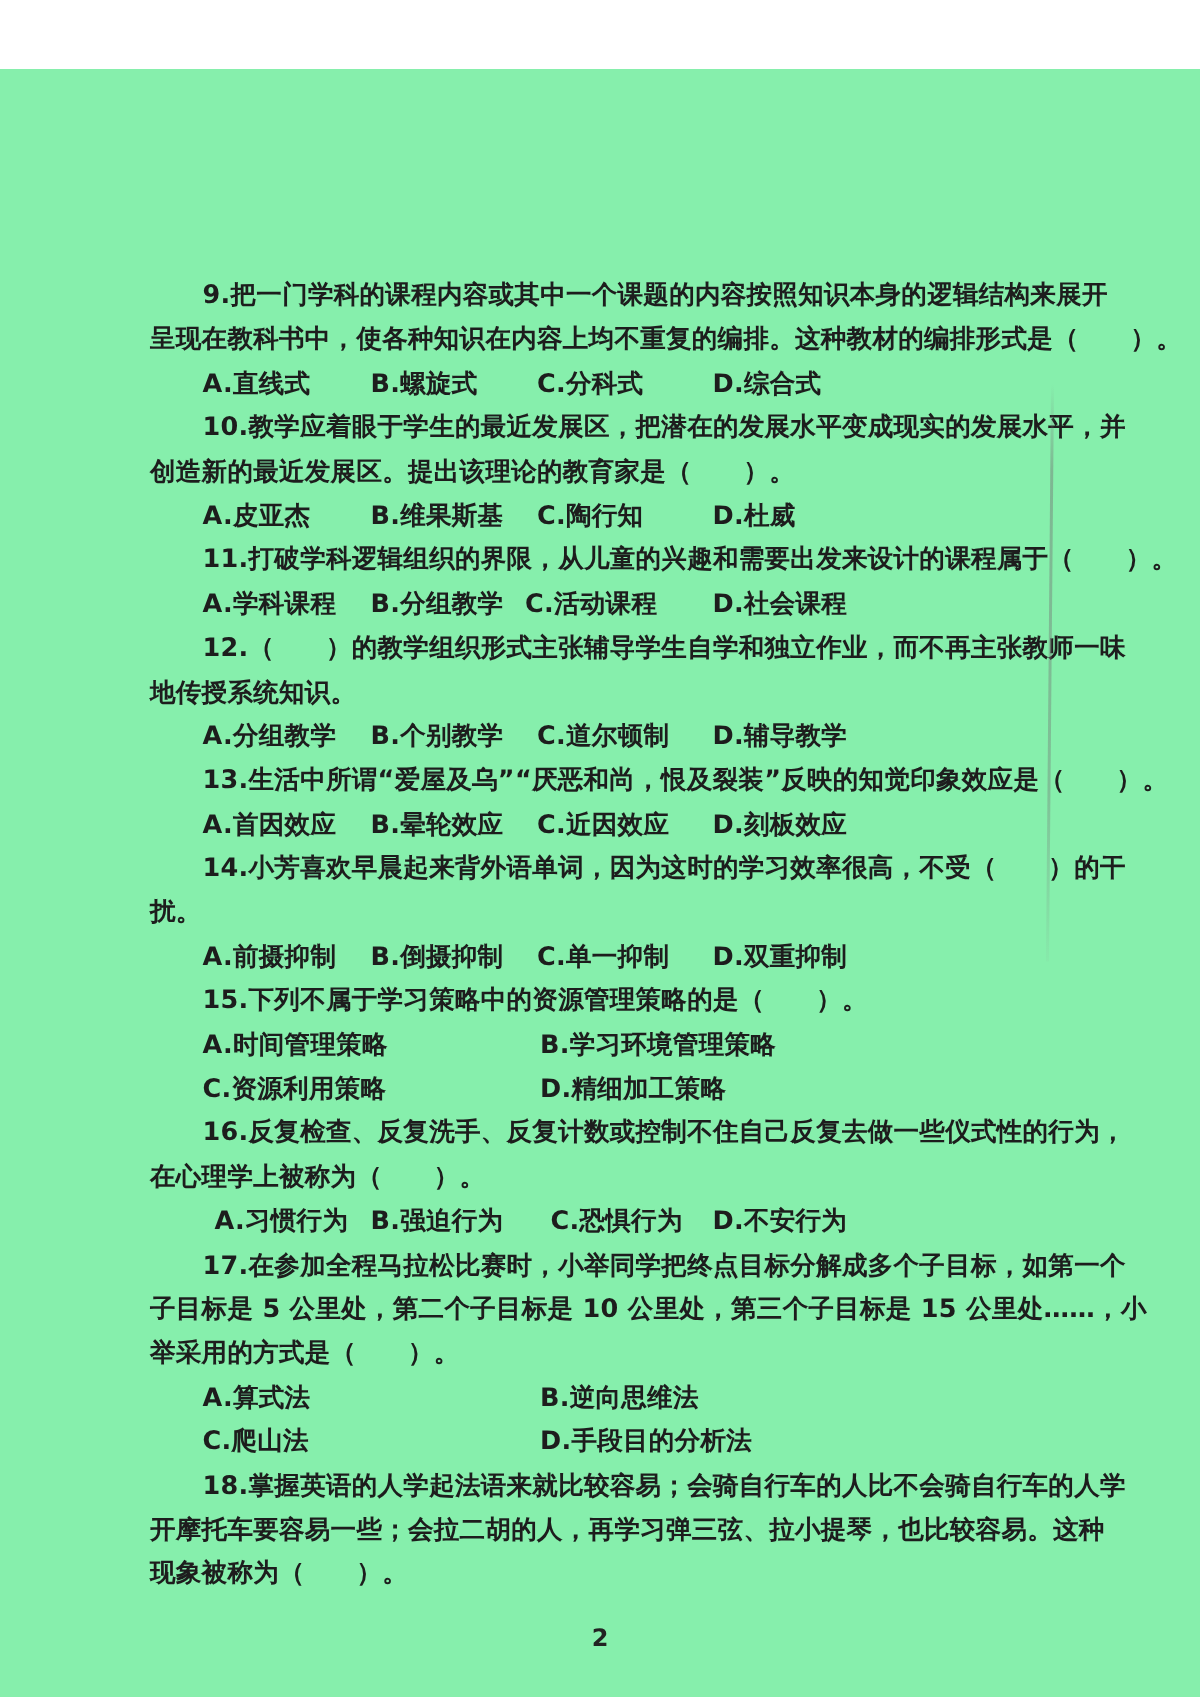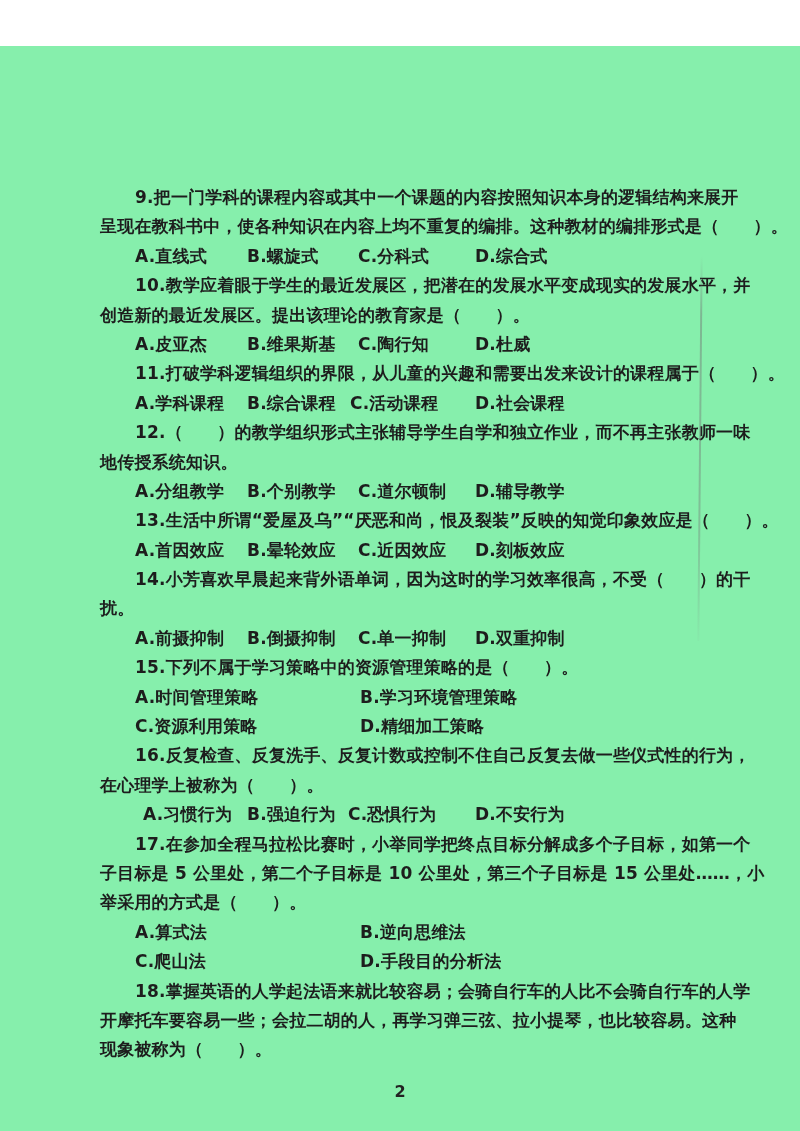--- a/index.html
+++ b/index.html
@@ -90,21 +90,21 @@
           <span class="opt" style="left: 35px;">A.皮亚杰</span>
           <span class="opt" style="left: 147px;">B.维果斯基</span>
           <span class="opt" style="left: 258px;">C.陶行知</span>
           <span class="opt" style="left: 375px;">D.杜威</span>
         </div>
       </section>
       <section class="question">
         <div class="line stem first">11.打破学科逻辑组织的界限，从儿童的兴趣和需要出发来设计的课程属于（　　）。</div>
         <div class="line options-row">
           <span class="opt" style="left: 35px;">A.学科课程</span>
-          <span class="opt" style="left: 147px;">B.综合课程</span>
+          <span class="opt" style="left: 147px;">B.分组教学</span>
           <span class="opt" style="left: 250px;">C.活动课程</span>
           <span class="opt" style="left: 375px;">D.社会课程</span>
         </div>
       </section>
       <section class="question">
         <div class="line stem first">12.（　　）的教学组织形式主张辅导学生自学和独立作业，而不再主张教师一味</div>
         <div class="line stem">地传授系统知识。</div>
         <div class="line options-row">
           <span class="opt" style="left: 35px;">A.分组教学</span>
           <span class="opt" style="left: 147px;">B.个别教学</span>
@@ -141,21 +141,21 @@
           <span class="opt" style="left: 35px;">C.资源利用策略</span>
           <span class="opt" style="left: 260px;">D.精细加工策略</span>
         </div>
       </section>
       <section class="question">
         <div class="line stem first">16.反复检查、反复洗手、反复计数或控制不住自己反复去做一些仪式性的行为，</div>
         <div class="line stem">在心理学上被称为（　　）。</div>
         <div class="line options-row">
           <span class="opt" style="left: 43px;">A.习惯行为</span>
           <span class="opt" style="left: 147px;">B.强迫行为</span>
-          <span class="opt" style="left: 248px; text-align: center;">C.恐惧行为</span>
+          <span class="opt" style="left: 267px; text-align: center;">C.恐惧行为</span>
           <span class="opt" style="left: 375px;">D.不安行为</span>
         </div>
       </section>
       <section class="question">
         <div class="line stem first">17.在参加全程马拉松比赛时，小举同学把终点目标分解成多个子目标，如第一个</div>
         <div class="line stem">子目标是 5 公里处，第二个子目标是 10 公里处，第三个子目标是 15 公里处……，小</div>
         <div class="line stem">举采用的方式是（　　）。</div>
         <div class="line options-row">
           <span class="opt" style="left: 35px;">A.算式法</span>
           <span class="opt" style="left: 260px; text-align: center;">B.逆向思维法</span>

